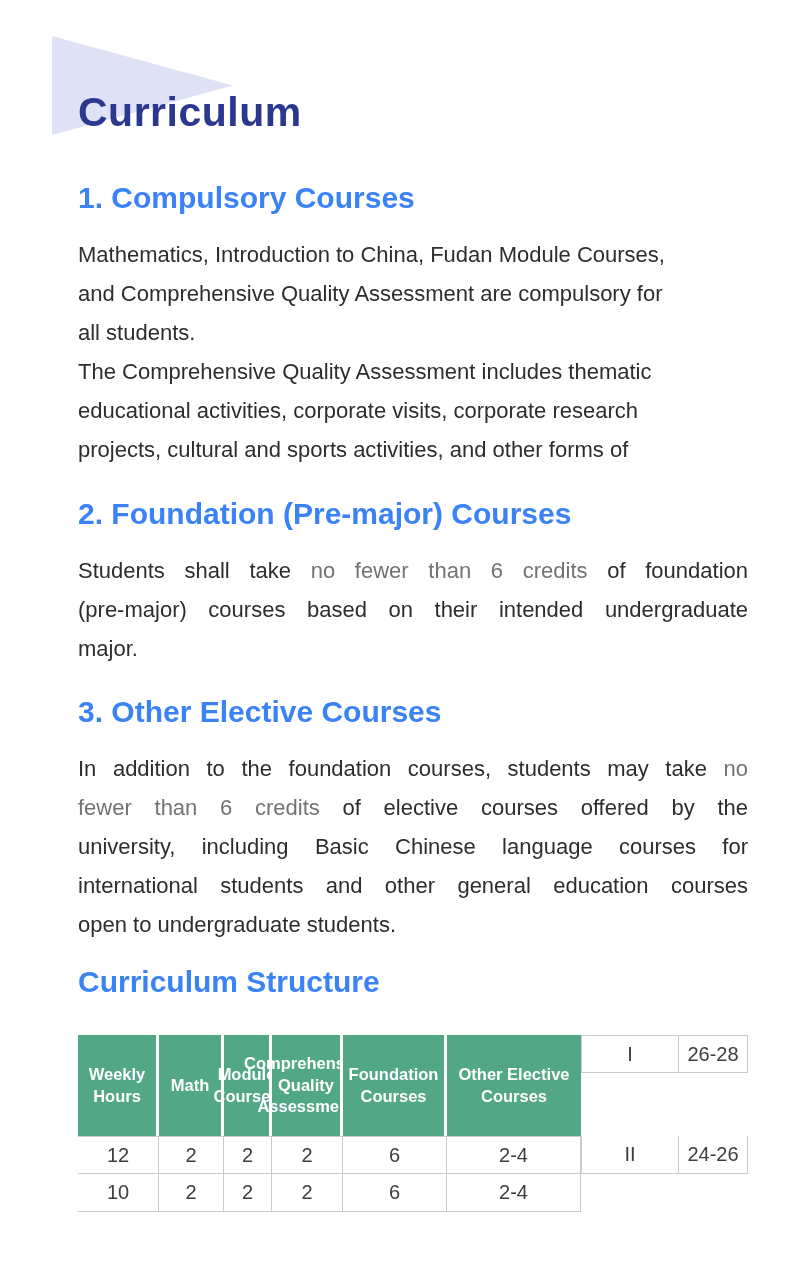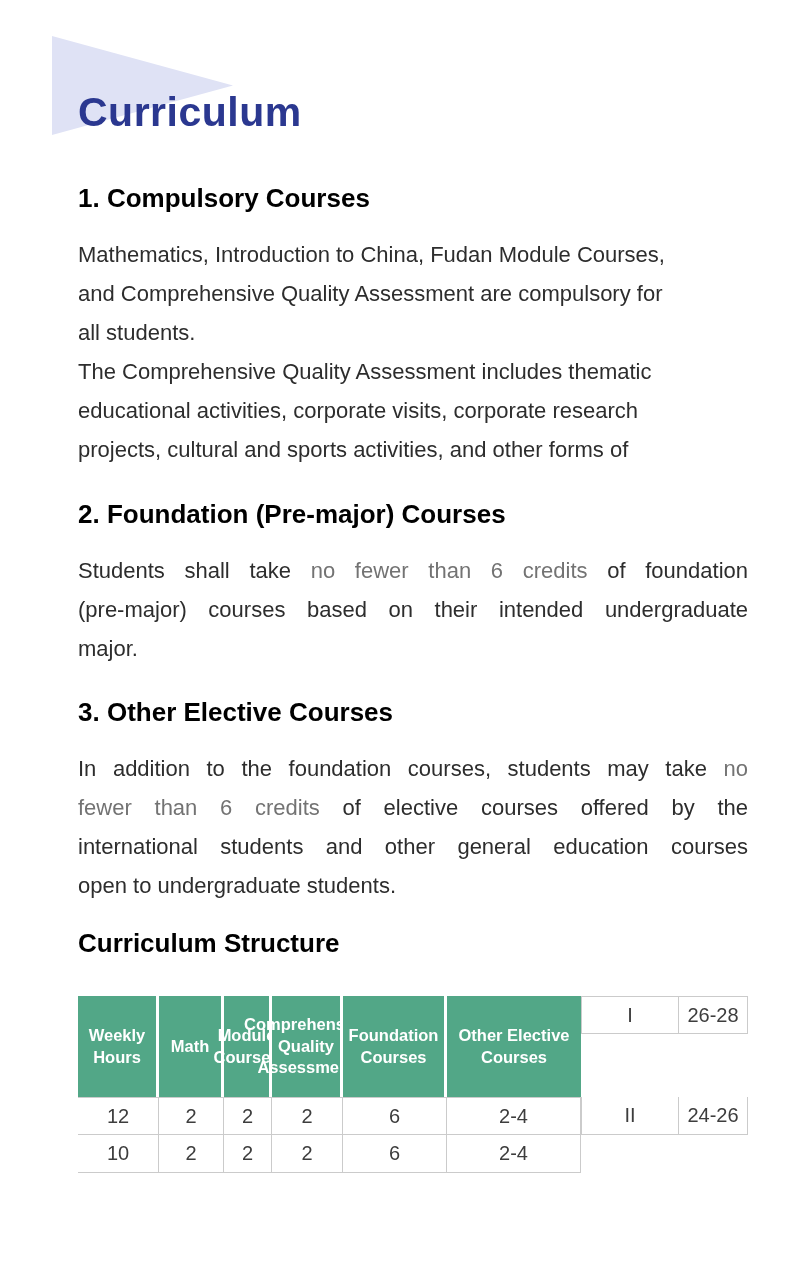--- a/index.html
+++ b/index.html
@@ -31,24 +31,24 @@
   h1.title {
     position: relative;
     margin-top: 58px;
     font-size: 41px;
     line-height: 48px;
     font-weight: bold;
     color: #2b3890;
     letter-spacing: 0.5px;
   }
   h2.sec-heading {
-    font-size: 26px;
+    font-size: 30px;
     line-height: 36px;
     font-weight: bold;
-    color: #000000;
+    color: #3b82f6;
   }
   h2.h-1 { margin-top: 44px; }
   h2.h-2 { margin-top: 27px; }
   h2.h-3 { margin-top: 26px; }
   h2.h-4 { margin-top: 20px; }
   .para { margin-top: 19px; color: #2d2d2d; }
   .line {
     height: 39px;
     line-height: 39px;
     font-size: 22px;
@@ -119,20 +119,21 @@
     <div class="para">
         <div class="line just"><span>Students shall take </span><span class="green">no fewer than 6 credits</span><span> of foundation</span></div>
         <div class="line just"><span>(pre-major) courses based on their intended undergraduate</span></div>
         <div class="line"><span>major.</span></div>
       </div>
 
     <h2 class="sec-heading h-3">3. Other Elective Courses</h2>
     <div class="para">
         <div class="line just"><span>In addition to the foundation courses, students may take </span><span class="green">no</span></div>
         <div class="line just"><span class="green">fewer than 6 credits</span><span> of elective courses offered by the</span></div>
+        <div class="line just"><span>university, including Basic Chinese language courses for</span></div>
         <div class="line just"><span>international students and other general education courses</span></div>
         <div class="line"><span>open to undergraduate students.</span></div>
       </div>
 
     <h2 class="sec-heading h-4">Curriculum Structure</h2>
 
     <div class="ctable" id="ctable">
         <div class="hcell hsep">
           <span>Weekly Hours</span>
         </div>

